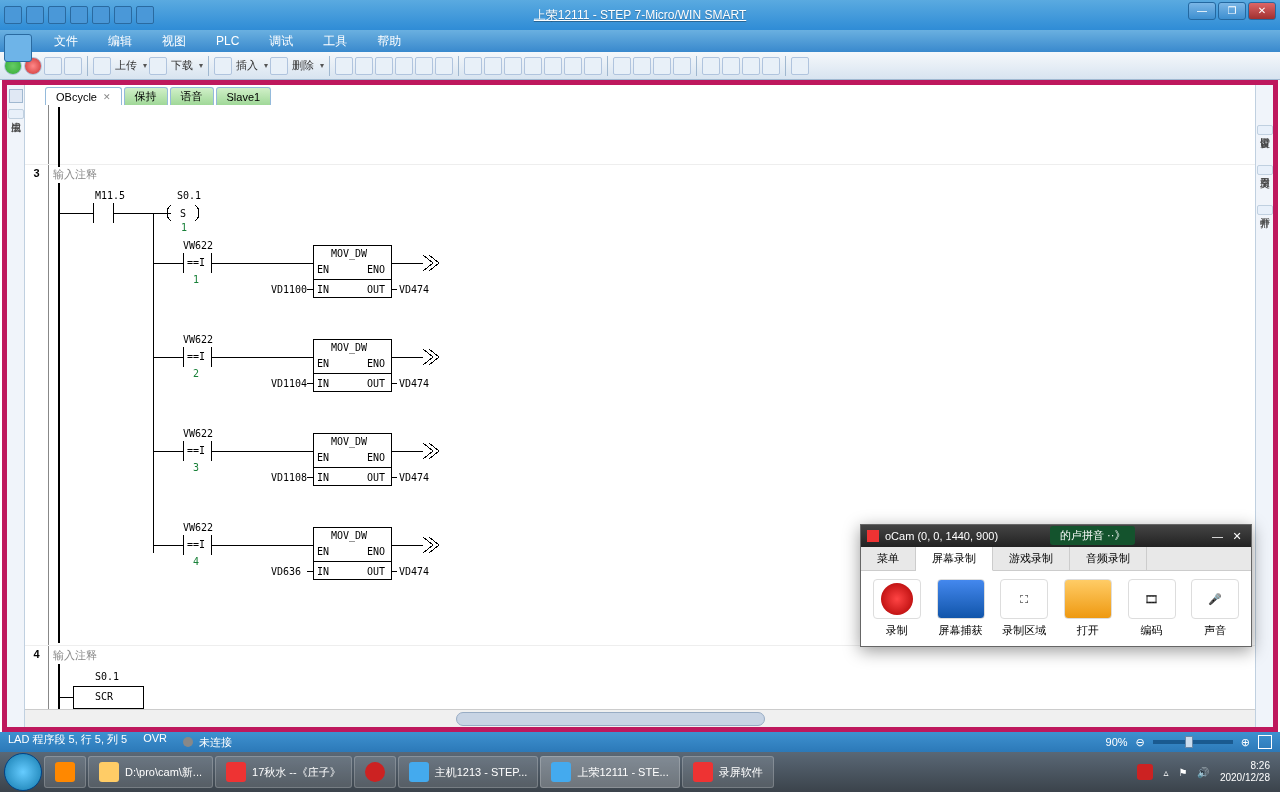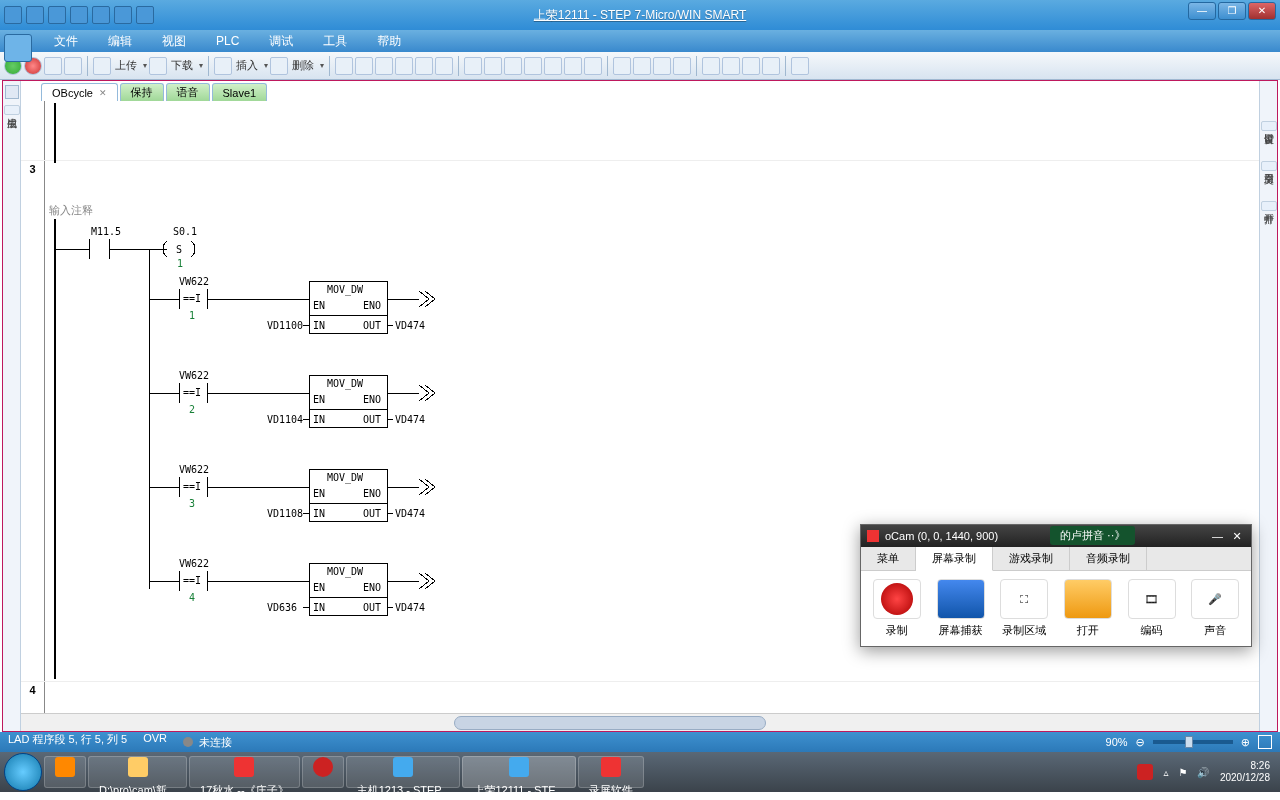--- a/index.html
+++ b/index.html
@@ -22,21 +22,21 @@
 
 .toolbar { height: 28px; background: linear-gradient(#f5f8fb,#d8e4f0); border-bottom: 1px solid #a0b8d0; display: flex; align-items: center; padding-left: 4px; gap: 2px; font-size: 11px; }
 .tb-btn { width: 18px; height: 18px; background: #e8f0f8; border: 1px solid #b0c4de; border-radius: 2px; }
 .tb-btn.green { background: radial-gradient(#6c6,#3a3); border-radius: 50%; }
 .tb-sep { width: 1px; height: 20px; background: #a0b8d0; margin: 0 3px; }
 .tb-text { color: #333; padding: 0 4px; }
 .tb-drop { display: inline-flex; align-items: center; }
 .tb-arrow { font-size: 8px; color: #555; margin-left: 2px; }
 
 
-.editor-wrap { display: flex; height: 652px; background: #fff; border: 1px solid #be185d; margin: 0 2px; position: relative; }
+.editor-wrap { display: flex; height: 652px; background: #fff; border: 5px solid #be185d; margin: 0 2px; position: relative; }
 .side-tab-left { width: 18px; background: #f0f4fa; border-right: 1px solid #c0d0e0; display: flex; flex-direction: column; align-items: center; padding-top: 4px; }
 .side-tab-right { width: 18px; background: #f0f4fa; border-left: 1px solid #c0d0e0; position: absolute; right: 0; top: 0; bottom: 0; display: flex; flex-direction: column; align-items: center; gap: 30px; padding-top: 40px; }
 .side-tab-v { writing-mode: vertical-rl; font-size: 10px; color: #444; padding: 4px 0; background: #e8f0fa; border: 1px solid #c0d0e0; border-radius: 2px; }
 .side-tab-left .sq { width: 14px; height: 14px; background: #e0e8f4; border: 1px solid #a0b8d0; }
 
 .editor { flex: 1; position: relative; overflow: hidden; }
 .tabs { height: 20px; display: flex; align-items: flex-end; padding-left: 20px; gap: 0; background: #fff; }
 .tab { height: 18px; padding: 2px 10px; font-size: 11px; border: 1px solid #94badb; border-bottom: none; border-radius: 3px 3px 0 0; background: linear-gradient(#f8fbfd,#e0ecf6); margin-right: 2px; display: flex; align-items: center; }
 .tab.active { background: #fff; font-weight: 500; }
 .tab .x { margin-left: 6px; color: #888; font-size: 9px; }
@@ -45,35 +45,35 @@
 .ladder { position: absolute; top: 20px; left: 0; right: 18px; bottom: 18px; overflow: auto; }
 .scroll-h { position: absolute; bottom: 0; left: 0; right: 18px; height: 18px; background: #f0f0f0; border-top: 1px solid #ccc; }
 .scroll-h::after { content: ''; position: absolute; left: 35%; top: 2px; width: 25%; height: 12px; background: #c8d4e4; border: 1px solid #98acc4; border-radius: 7px; }
 .scroll-v { position: absolute; right: 0; top: 20px; bottom: 18px; width: 18px; background: #f0f0f0; border-left: 1px solid #ccc; }
 .scroll-v-thumb { position: absolute; top: 5%; left: 2px; width: 12px; height: 45%; background: #c8d4e4; border: 1px solid #98acc4; border-radius: 7px; }
 
 
 .network { display: flex; border-bottom: 1px solid #eee; }
 .net-num { width: 24px; min-width: 24px; text-align: center; font-size: 11px; font-weight: bold; padding-top: 2px; background: #fff; border-right: 1px solid #888; }
 .net-body { flex: 1; padding: 2px 4px; position: relative; }
-.net-comment { font-size: 11px; color: #888; height: 16px; margin-top: 40px; }
+.net-comment { font-size: 11px; color: #888; height: 16px; }
 
 svg.lad { display: block; }
 .lbl { font-size: 10px; fill: #000; font-family: "Consolas", monospace; }
 .lblg { font-size: 10px; fill: #188038; font-family: "Consolas", monospace; }
 line, rect, path { shape-rendering: crispEdges; }
 
 
 .statusbar { height: 20px; background: linear-gradient(#3e91d0,#2c79b8); display: flex; color: #fff; font-size: 11px; padding: 0 8px; gap: 16px; }
 .status-right { margin-left: auto; display: flex; align-items: center; gap: 8px; }
 
 
 .taskbar { height: 40px; background: linear-gradient(rgba(20,40,60,.7),rgba(10,20,30,.8)); display: flex; align-items: center; padding: 0 4px; gap: 2px; position: relative; }
 .start-orb { width: 38px; height: 38px; border-radius: 50%; background: radial-gradient(#6cf,#17a); border: 1px solid #048; }
-.task-item { height: 32px; padding: 0 10px; background: rgba(255,255,255,.12); border: 1px solid rgba(255,255,255,.2); border-radius: 3px; display: flex; align-items: center; gap: 6px; color: #fff; font-size: 11px; max-width: 160px; flex-direction: column; }
+.task-item { height: 32px; padding: 0 10px; background: rgba(255,255,255,.12); border: 1px solid rgba(255,255,255,.2); border-radius: 3px; display: flex; align-items: center; gap: 6px; color: #fff; font-size: 11px; max-width: 160px; }
 .task-item .ti-ic { width: 20px; height: 20px; background: #e88; border-radius: 3px; flex-shrink: 0; }
 .task-item.active { background: rgba(255,255,255,.25); }
 .tray { margin-left: auto; display: flex; align-items: center; gap: 10px; color: #fff; font-size: 10px; padding-right: 6px; }
 .tray-time { text-align: right; line-height: 1.2; }
 
 
 .ocam { position: absolute; left: 860px; top: 524px; width: 392px; background: #e5e5e5; border: 1px solid #666; box-shadow: 0 4px 16px rgba(0,0,0,.4); font-size: 11px; }
 .ocam-title { height: 22px; background: linear-gradient(#444,#222); color: #fff; display: flex; align-items: center; padding: 0 6px; gap: 6px; }
 .ocam-title .oc-ic { width: 12px; height: 12px; background: #e33; }
 .ocam-min { margin-left: auto; }

